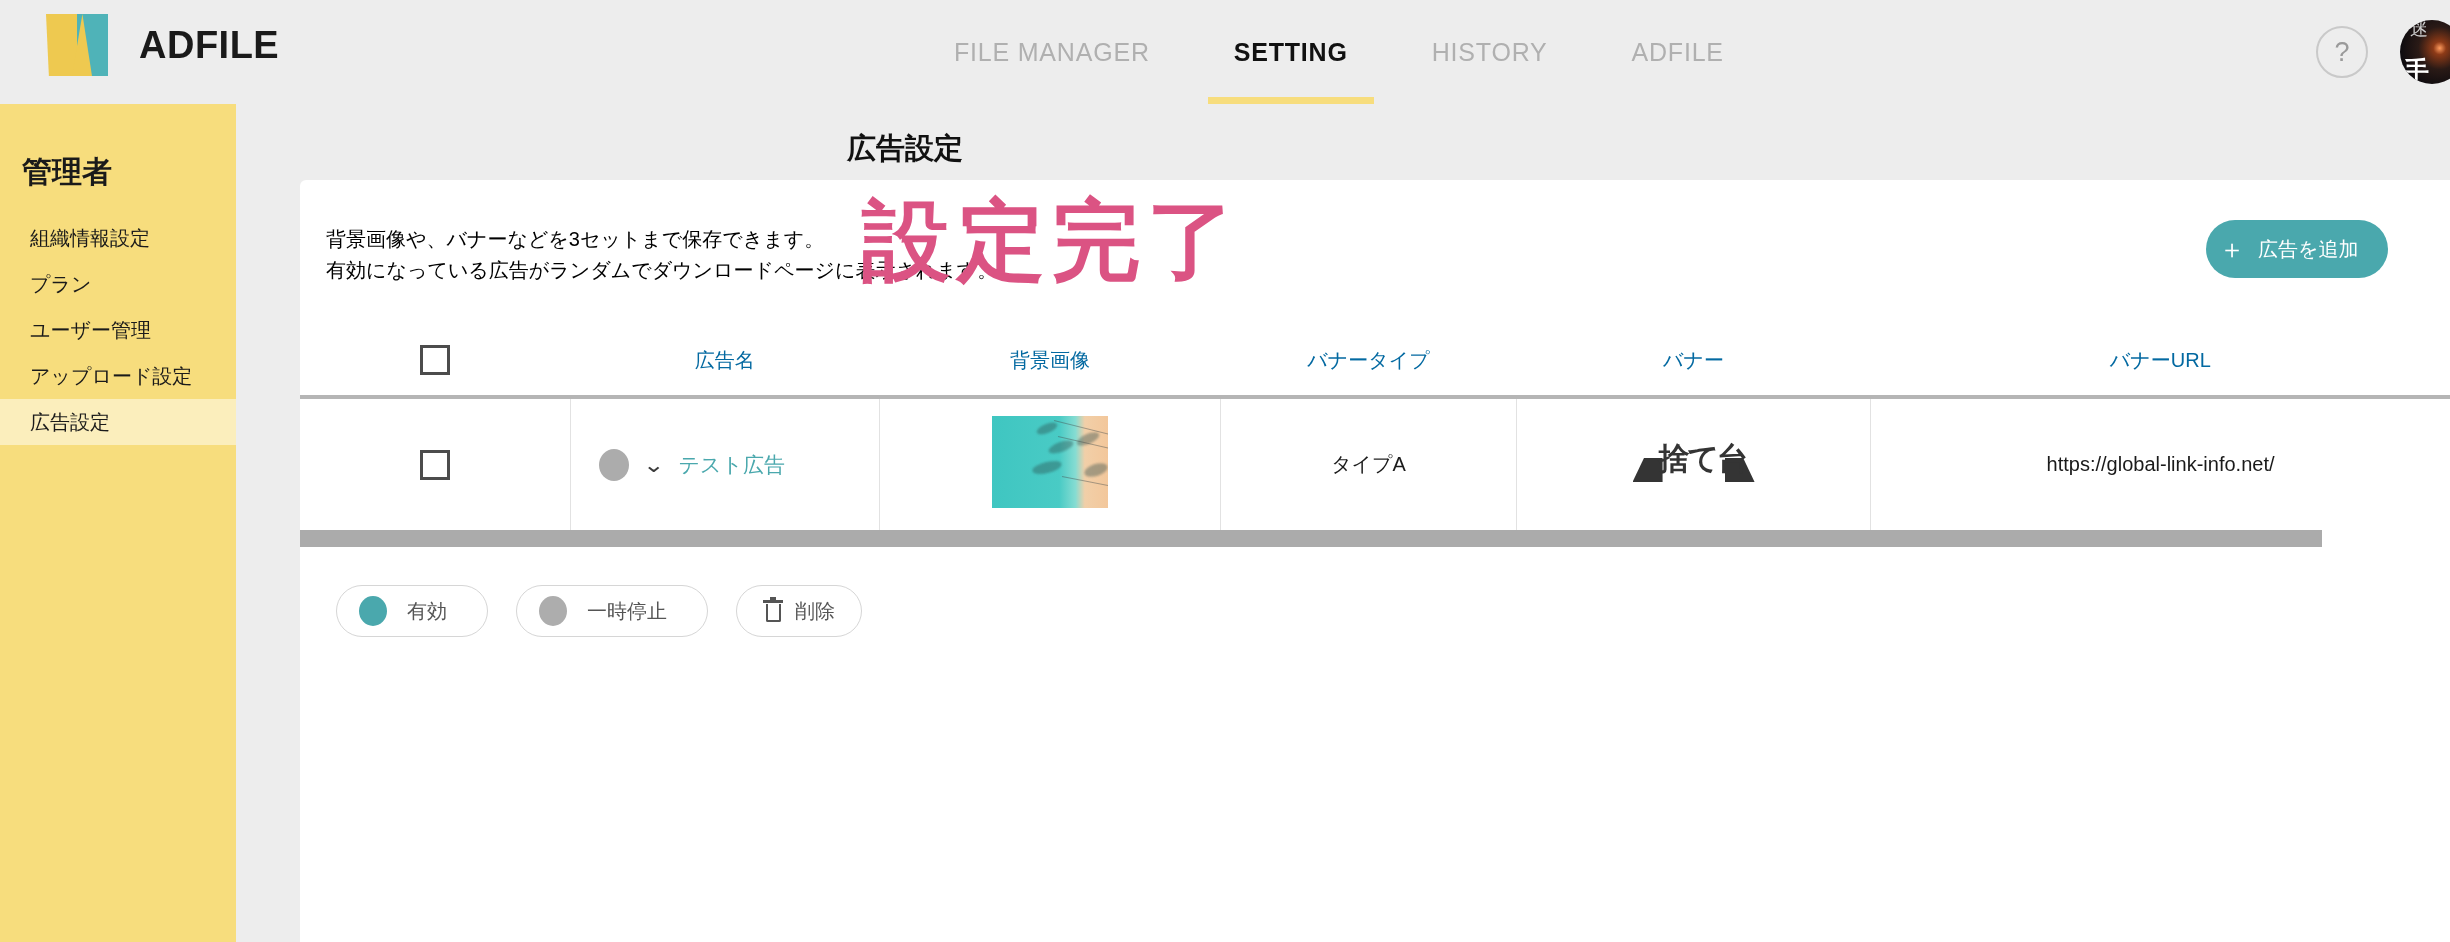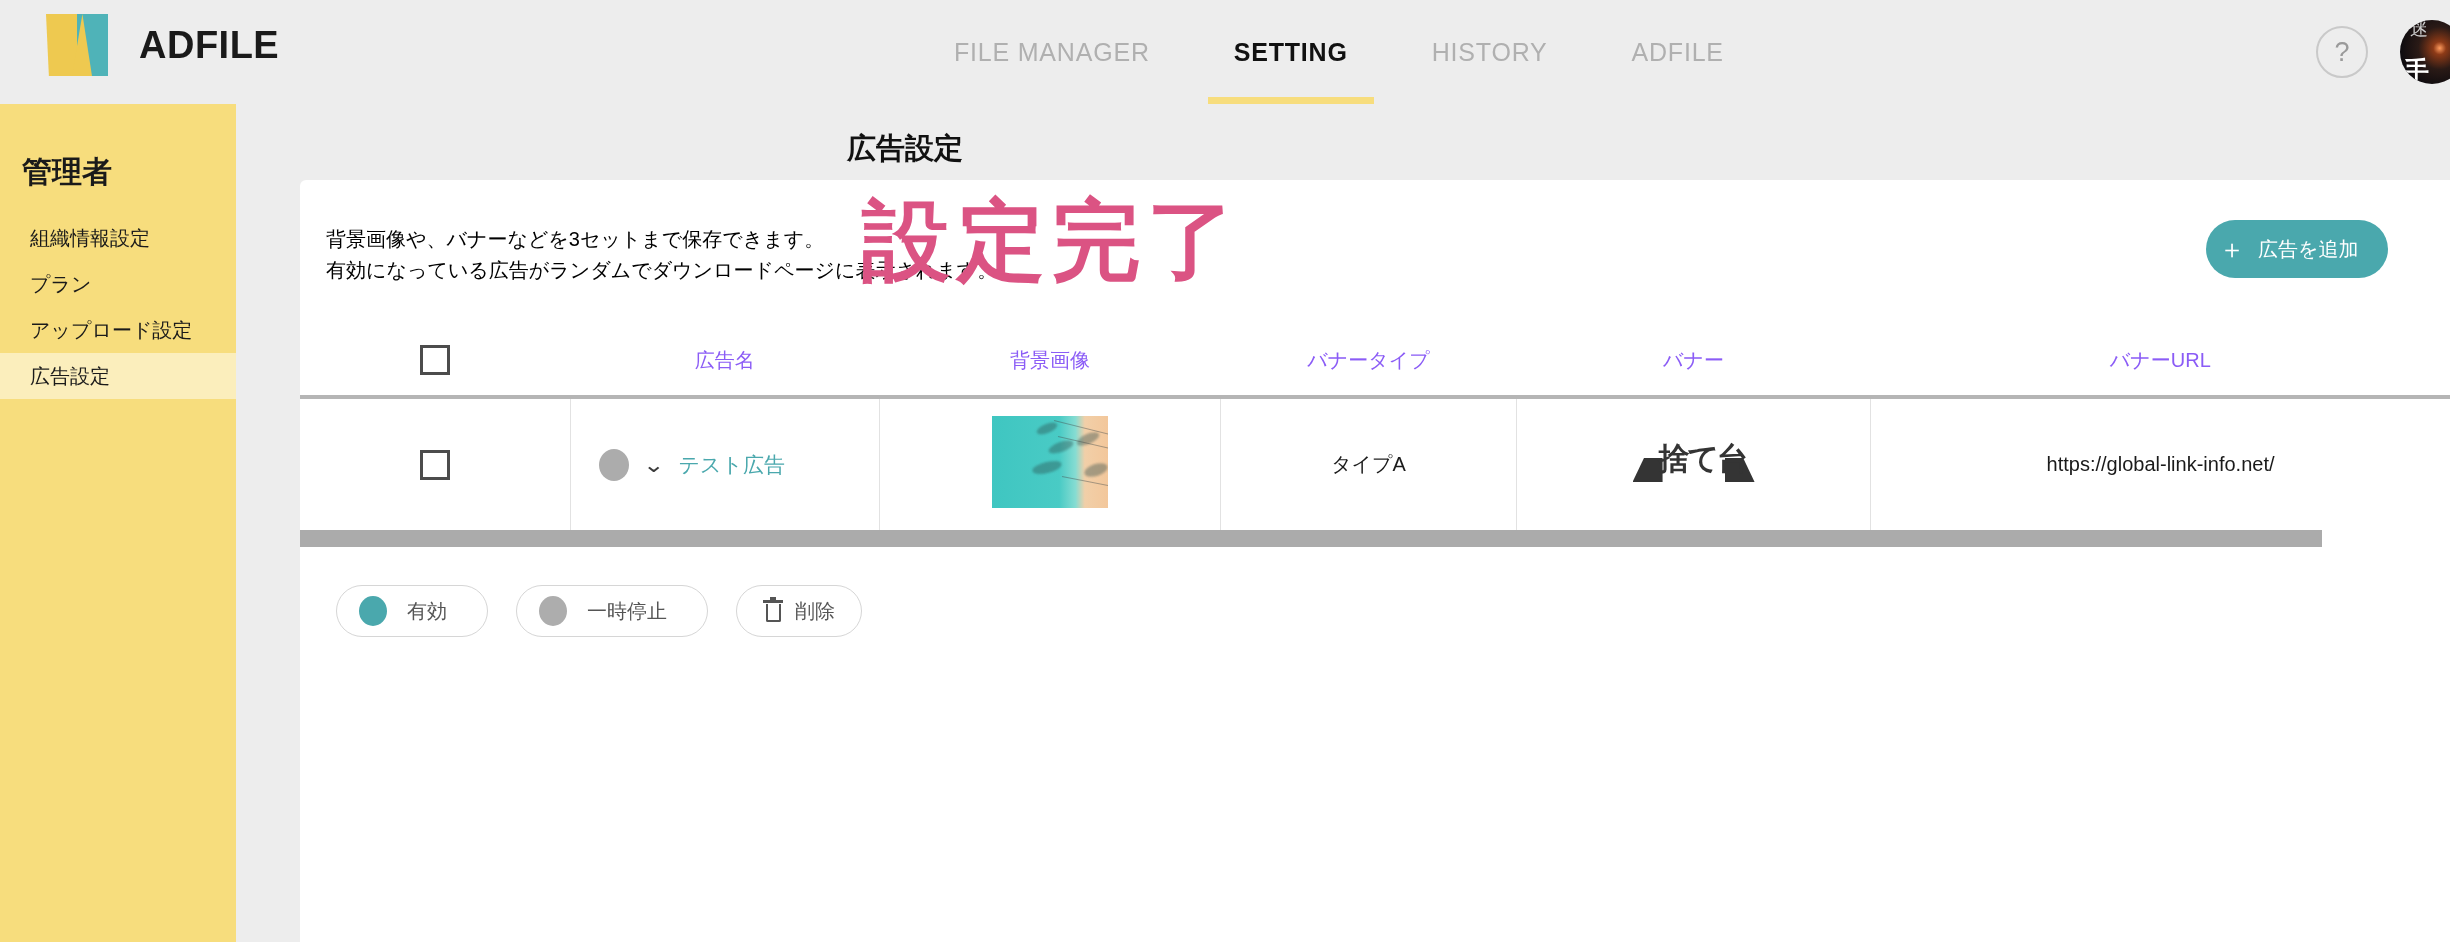--- a/index.html
+++ b/index.html
@@ -153,21 +153,21 @@
 
   
   .table-wrap { position: relative; }
   .tbl { width: 100%; border-collapse: collapse; table-layout: fixed; }
   .tbl th, .tbl td {
     text-align: center; font-weight: 400;
     border-left: 1px solid #e2e2e2;
   }
   .tbl th:first-child, .tbl td:first-child { border-left: none; }
   .tbl thead th {
-    height: 72px; font-size: 20px; color: #8b5cf6;
+    height: 72px; font-size: 20px; color: #0369a1;
     border-bottom: 4px solid #b5b5b5;
     vertical-align: middle;
     border-left: none;
   }
   .tbl tbody td {
     height: 133px; font-size: 20px; color: #1a1a1a;
     vertical-align: middle;
   }
   .col-check { width: 168px; }
   .col-name  { width: 192px; }
@@ -290,20 +290,21 @@
     <span class="glyph-top">迷</span>
     <span class="glyph">手</span>
   </div>
 </div>
 
 <aside class="sidebar">
   <div class="sidebar-title">管理者</div>
   <div class="sidebar-list">
     <div class="sidebar-item">組織情報設定</div>
     <div class="sidebar-item">プラン</div>
+    <div class="sidebar-item">ユーザー管理</div>
     <div class="sidebar-item">アップロード設定</div>
     <div class="sidebar-item active">広告設定</div>
   </div>
 </aside>
 
 <main class="main">
 
   <div class="page-title">広告設定</div>
 
   <section class="card">

